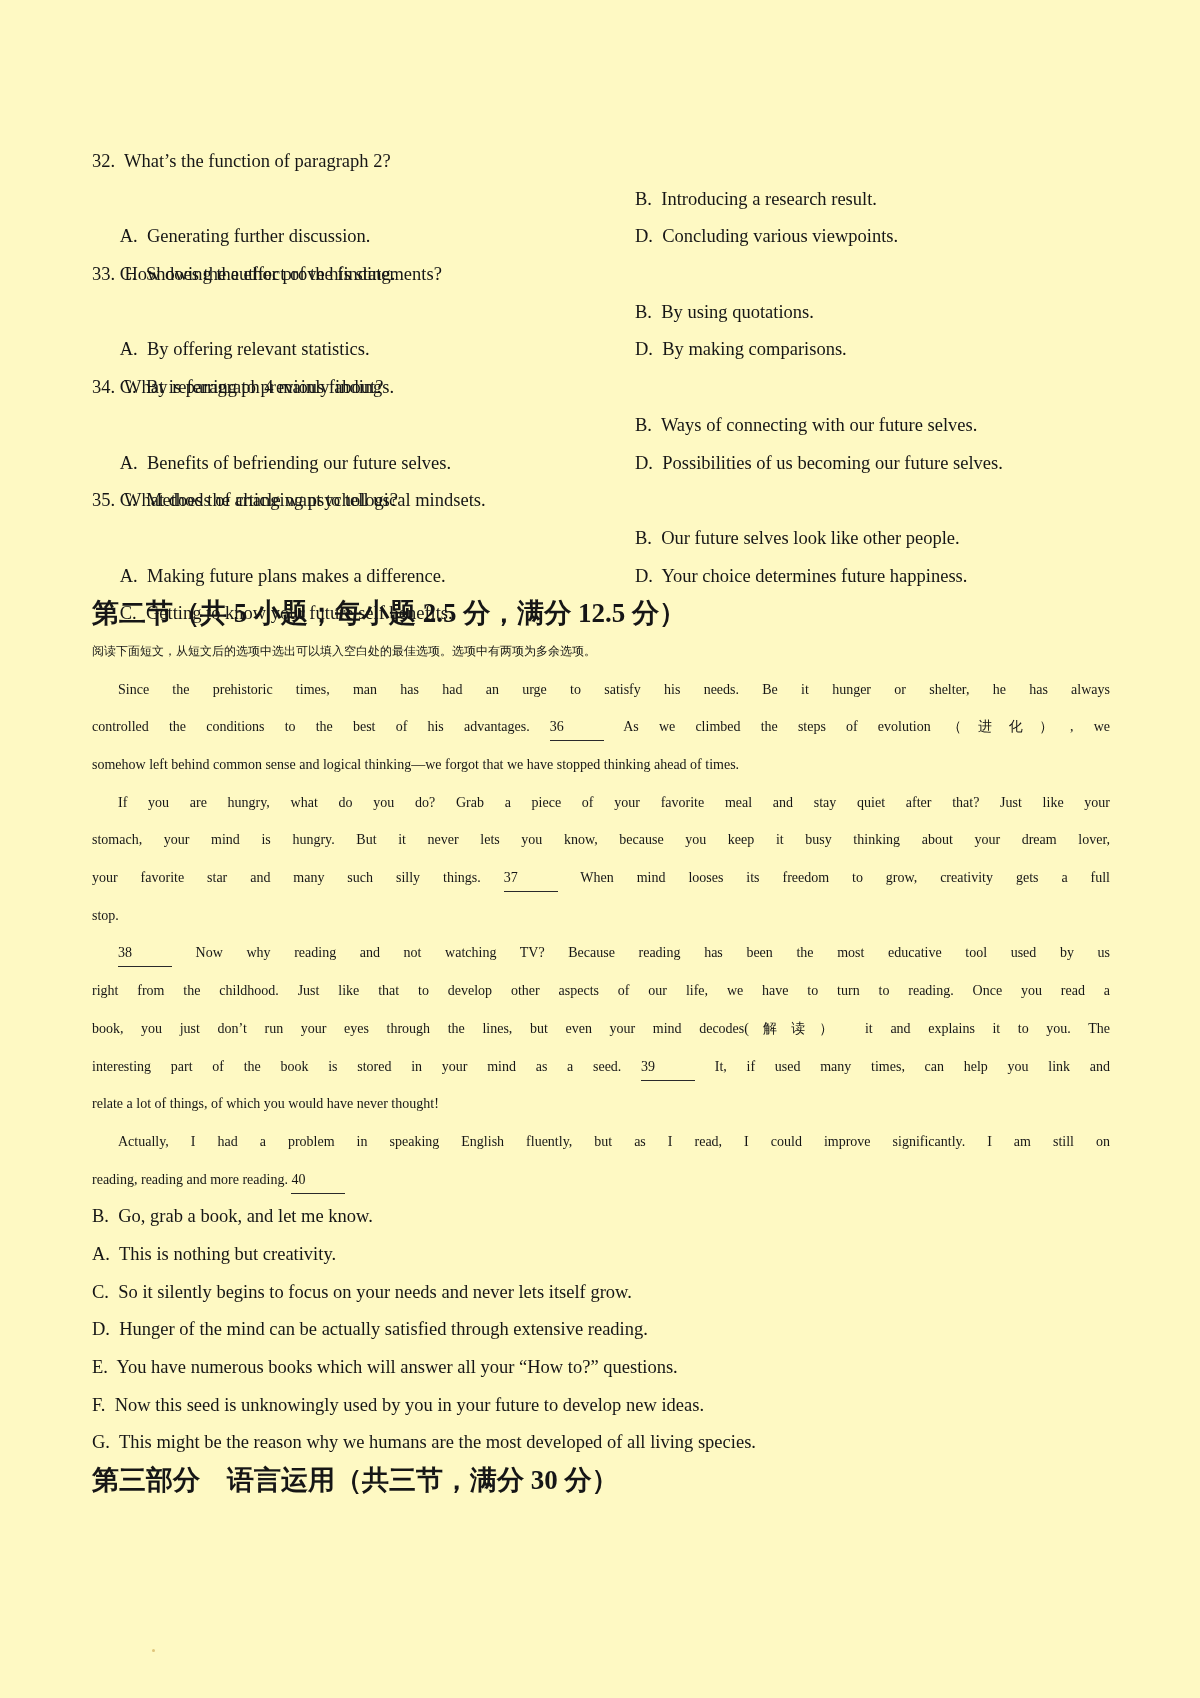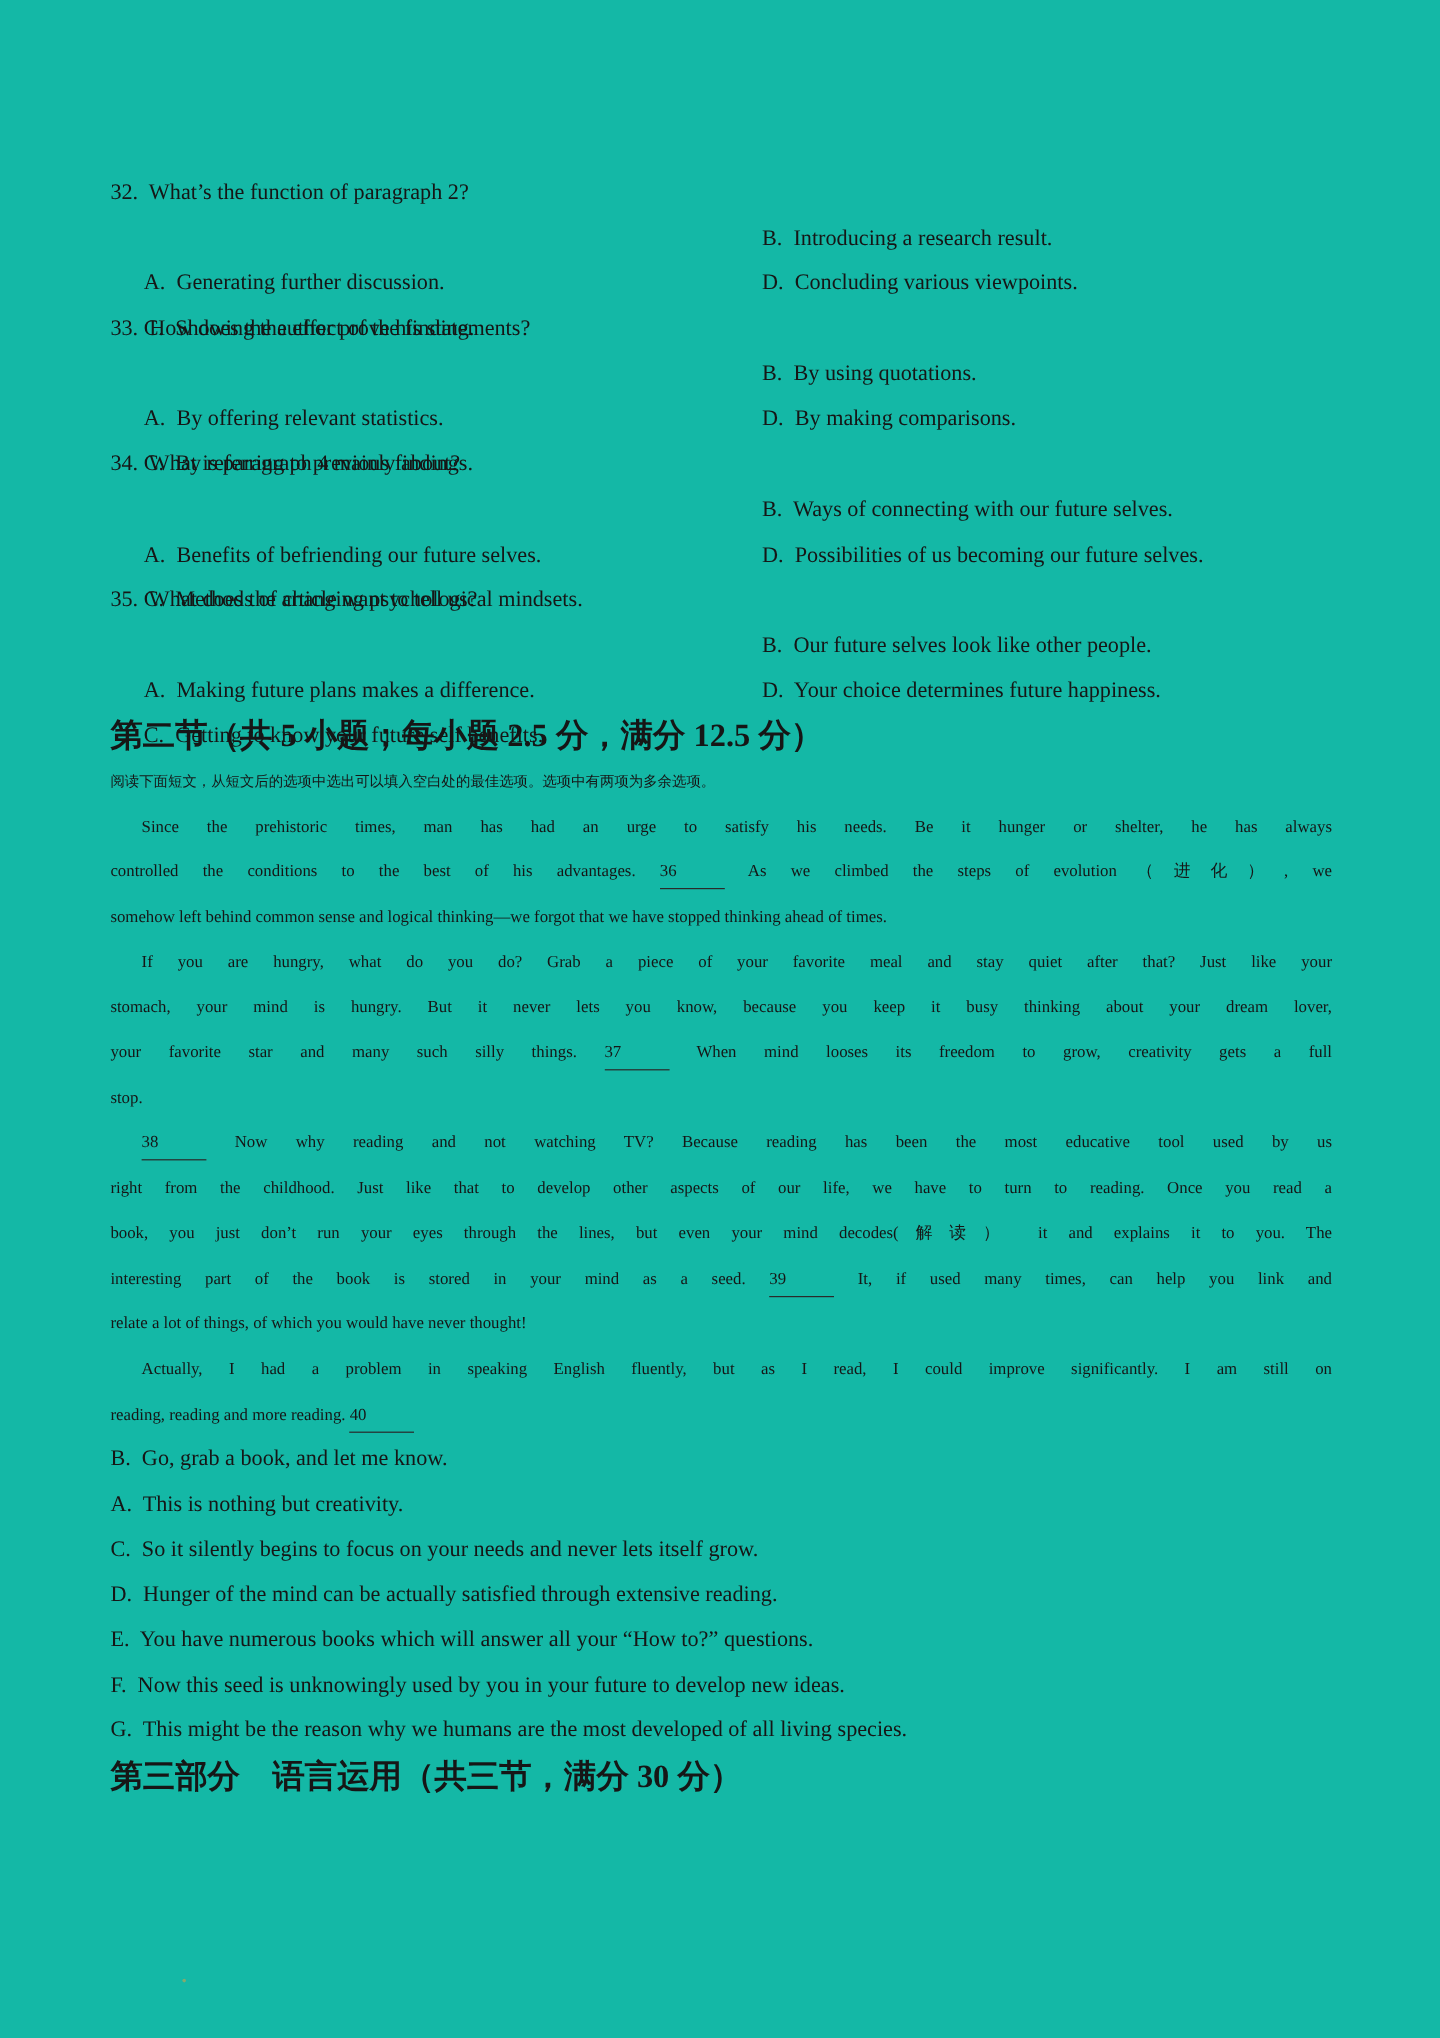--- a/index.html
+++ b/index.html
@@ -1,19 +1,19 @@
 <!DOCTYPE html>
 <html><head>
 <meta charset="utf-8">
 <style>
   html,body{margin:0;padding:0;background:#ffffff;}
   .page{
     position:relative;
     width:1200px;height:1698px;
-    background:#14b8a6;
+    background:#fef9c3;
     font-family:"Liberation Serif","DejaVu Serif",serif;
     color:#161616;
     overflow:hidden;
   }
   .content{position:absolute;left:92px;top:143px;width:1018px;}
   .line{
     position:relative;
     height:37.7px;line-height:37.7px;
     font-size:18.5px;
     white-space:pre-wrap;

